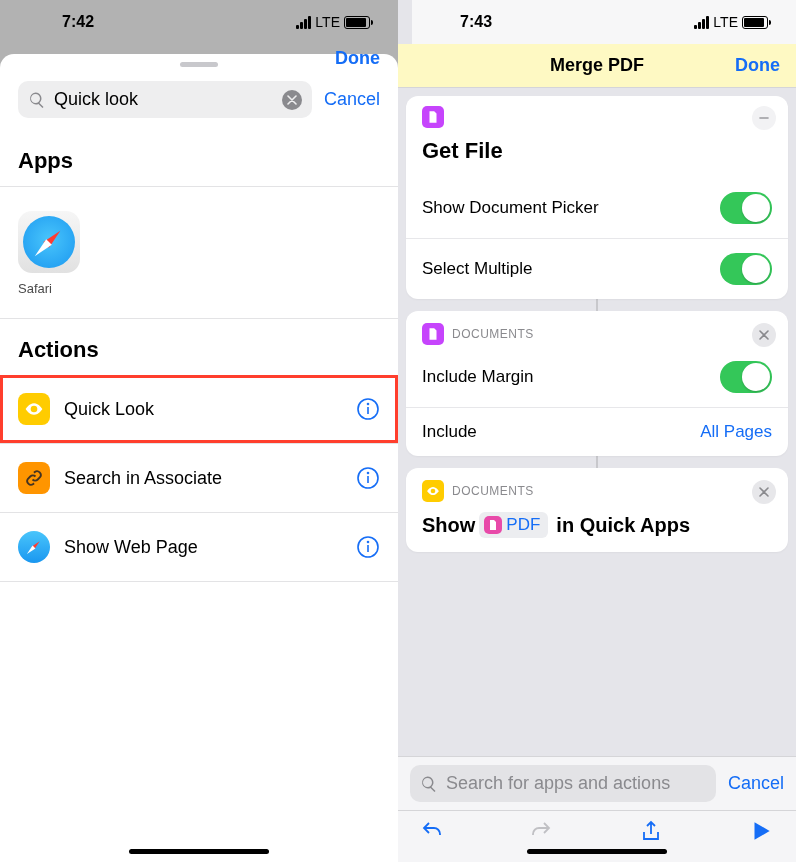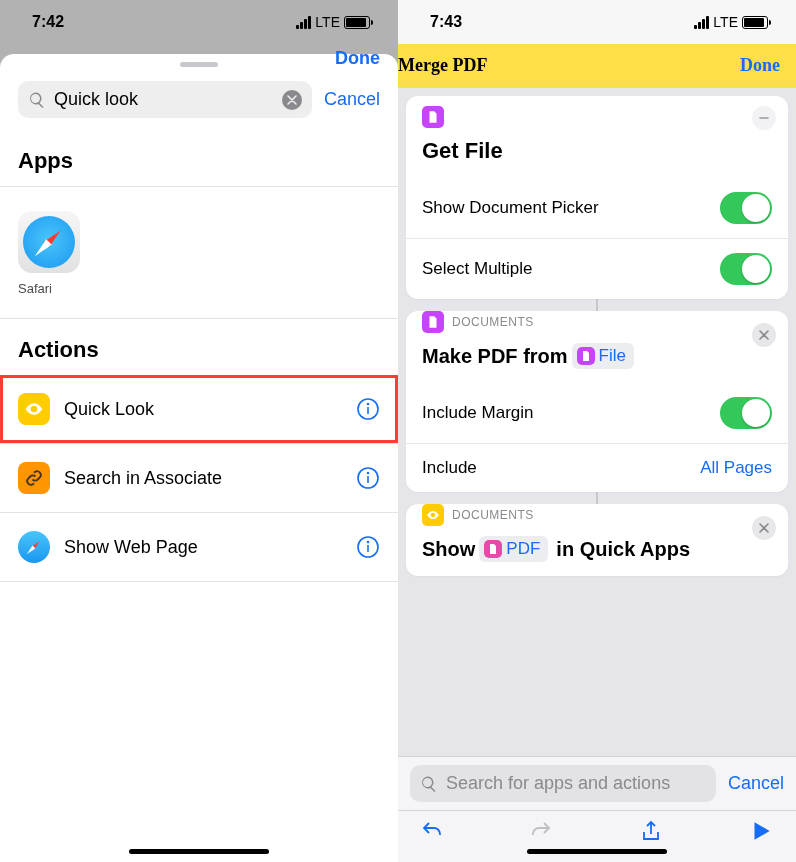--- a/index.html
+++ b/index.html
@@ -9,21 +9,21 @@
     width: 796px;
     height: 862px;
     display: flex;
     overflow: hidden;
   }
   .phone { width: 398px; height: 862px; position: relative; background: #f2f2f7; }
   .phone-left { background: #b2b2b2; }
   .phone-right { background: #e5e5ea; }
   .status-bar {
     height: 44px; display: flex; justify-content: space-between; align-items: center;
-    padding: 0 28px 0 32px; font-weight: 600; font-size: 16px;
+    padding: 0 28px 0 48px; font-weight: 600; font-size: 16px; margin-left: 14px;
   }
   .status-right { display: flex; align-items: center; gap: 4px; font-size: 14px; font-weight: 500;}
   .signal-bars { display: inline-flex; align-items: flex-end; gap: 1px; }
   .signal-bars span { width: 3px; background: #000; border-radius: 1px; }
   .signal-bars span:nth-child(1){height:4px;} .signal-bars span:nth-child(2){height:7px;}
   .signal-bars span:nth-child(3){height:10px;} .signal-bars span:nth-child(4){height:13px;}
   .battery { width: 26px; height: 13px; border: 1.5px solid #000; border-radius: 3px; position: relative; }
   .battery::after { content:""; position:absolute; right:-4px; top:3px; width:2px; height:5px; background:#000; border-radius:0 2px 2px 0;}
   .battery-fill { position:absolute; left:1px; top:1px; bottom:1px; width: 20px; background:#000; border-radius:1px;}
 
@@ -68,33 +68,33 @@
     flex-shrink:0;
   }
   .action-label { flex:1; font-size:18px; }
   .info-btn { width:24px; height:24px; }
   .info-btn svg { width:24px; height:24px; fill:none; stroke:#156df6; stroke-width:1.6;}
 
   .home-indicator { position:absolute; bottom:8px; left:50%; transform:translateX(-50%);
     width:140px; height:5px; background:#000; border-radius:3px;}
 
   
-  .nav-bar { height:44px; display:flex; align-items:center; background:#fde047; position:relative; border-bottom:0.5px solid #d5d5d8;font-family:Liberation Serif, serif;}
+  .nav-bar { height:44px; display:flex; align-items:center; justify-content:center; background:#fef9c3; position:relative; border-bottom:0.5px solid #d5d5d8;}
   .nav-title { font-size:18px; font-weight:600; }
   .nav-done { position:absolute; right:16px; color:#156df6; font-size:18px; font-weight:600;}
   .scroll-area { position:absolute; top:88px; left:0; right:0; bottom:154px; padding:8px; overflow:hidden;}
   .card {
     background:#ffffff; border-radius:12px; margin-bottom:12px; box-shadow: 0 1px 2px rgba(0,0,0,0.04);
     position:relative;
   }
   .connector { width:2px; height:12px; background:#c8c8cc; margin:-12px auto 0; }
   .card-row { display:flex; align-items:center; padding:14px 16px; gap:10px; border-bottom:0.5px solid #e7e7ea;}
   .card-row:last-child { border-bottom:none;}
   .card-head { font-size:22px; font-weight:600; padding:10px 16px 14px; }
-  .card-cat { display:flex; align-items:center; gap:8px; padding:0 16px 2px; font-size:12px; letter-spacing:0.5px; color:#8a8a8e; font-weight:500;}
+  .card-cat { display:flex; align-items:center; gap:8px; padding:12px 16px 2px; font-size:12px; letter-spacing:0.5px; color:#8a8a8e; font-weight:500;}
   .close-dot {
     position:absolute; right:12px; top:12px; width:24px; height:24px; border-radius:50%;
     background:#e7e7ea; display:flex; align-items:center; justify-content:center;
   }
   .close-dot svg { width:10px; height:10px; fill:#8a8a8e;}
   .row-label { flex:1; font-size:17px; }
   .row-value { font-size:17px; color:#156df6; display:flex; align-items:center; gap:6px;}
   .toggle { width:52px; height:32px; border-radius:16px; background:#34c759; position:relative; }
   .toggle::after { content:""; position:absolute; right:2px; top:2px; width:28px; height:28px; border-radius:50%; background:#fff; box-shadow:0 1px 2px rgba(0,0,0,0.2);}
   .show-less { color:#8a8a8e; }
@@ -285,31 +285,20 @@
               <path fill="#fff" d="M6 2h8l4 4v16H6z"></path>
             </svg>
         </div>
         <span>DOCUMENTS</span>
       </div>
       <span class="close-dot">
         <svg viewBox="0 0 10 10">
             <path d="M1 1l8 8M9 1l-8 8" stroke="#8a8a8e" stroke-width="1.6" stroke-linecap="round"></path>
           </svg>
       </span>
-      <div class="action-title-row">
-        <span>Make PDF from</span>
-        <span class="pill-token">
-          <span class="pi" style="background:#c644fc;">
-            <svg viewBox="0 0 24 24" width="12" height="12">
-                <path fill="#fff" d="M6 2h8l4 4v16H6z"></path>
-              </svg>
-          </span>
-          <span class="pt">File</span>
-        </span>
-      </div>
       <div class="card-row">
         <span class="row-label">Include Margin</span>
         <span class="toggle"></span>
       </div>
       <div class="card-row">
         <span class="row-label">Include</span>
         <span class="row-value">All Pages</span>
       </div>
     </div>
 

